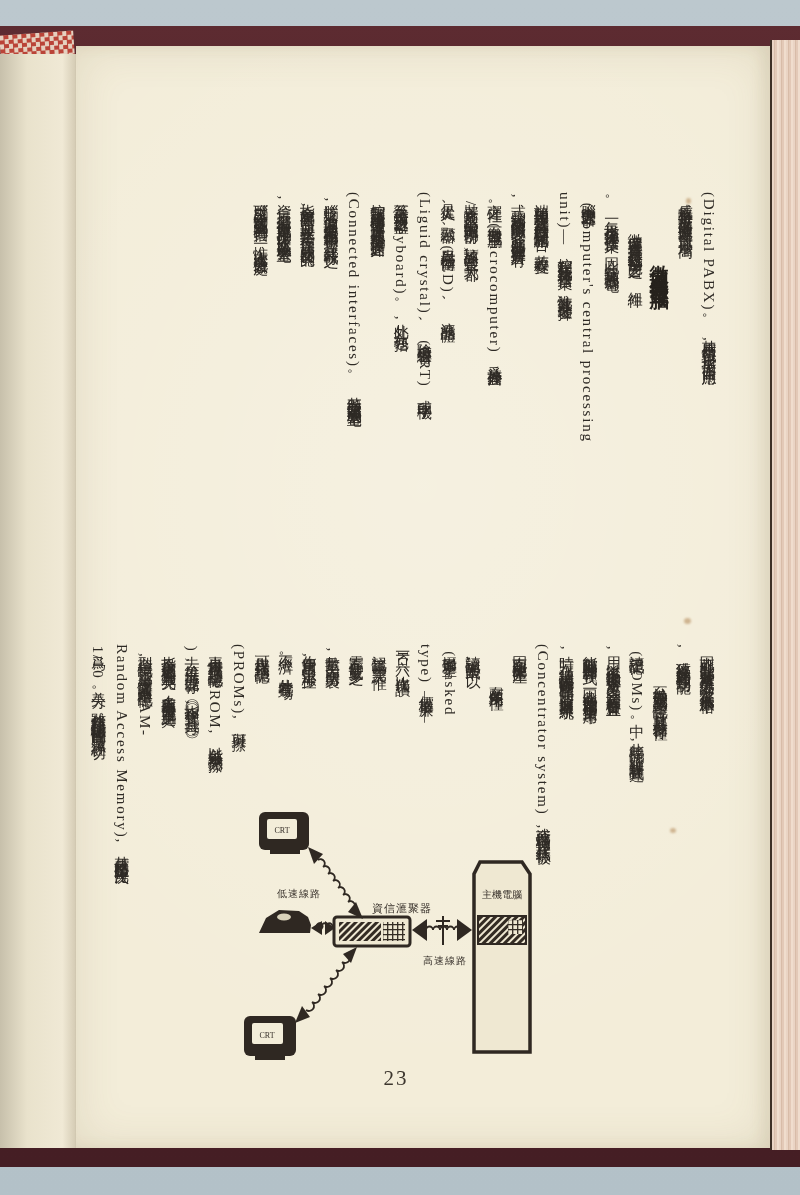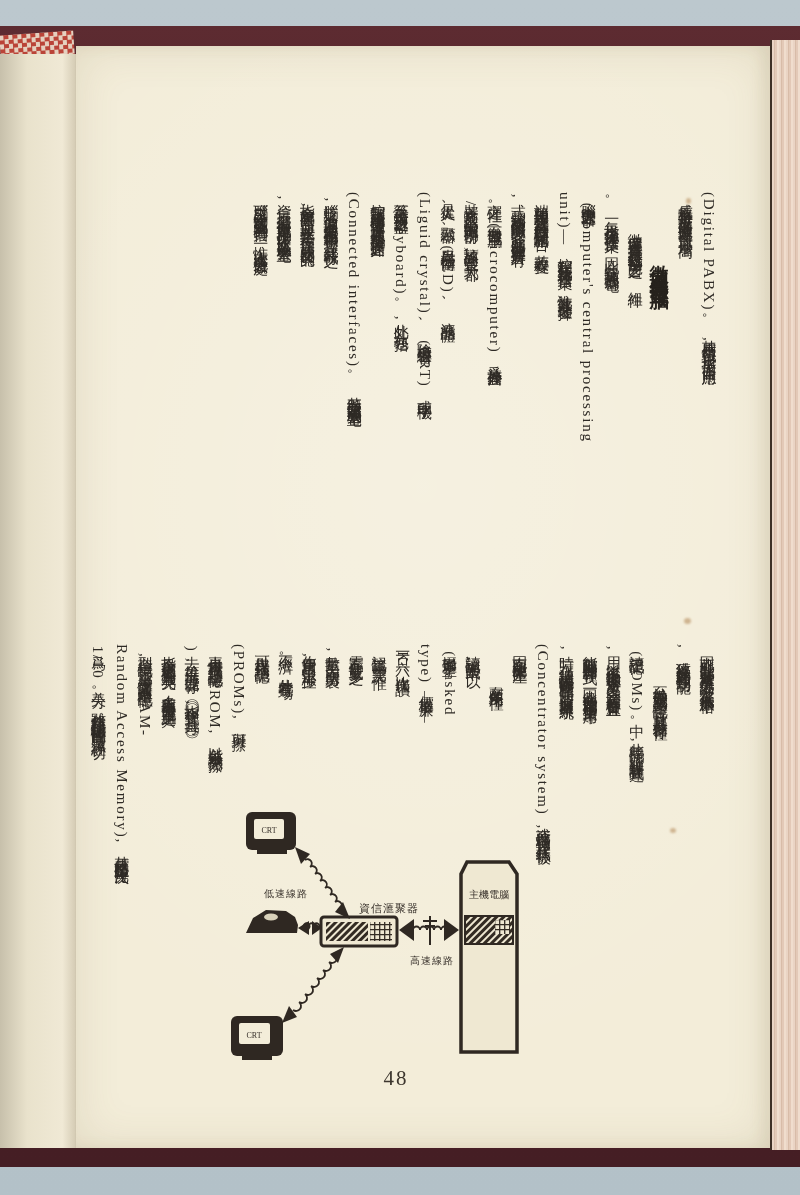--- a/index.html
+++ b/index.html
@@ -39,21 +39,21 @@
     color:#2e2a25;white-space:nowrap;
   }
   .vcol{height:100%;}
   .p1{padding-top:30px;}
   .heading{
     font-size:19px;font-weight:700;letter-spacing:3.2px;
     line-height:27px;padding-top:58px;color:#26221d;
   }
   .top-block{position:absolute;top:146px;right:50px;height:414px;}
   .bottom-block{position:absolute;top:598px;right:52px;height:404px;}
-  .diagram{position:absolute;left:93px;top:758px;width:360px;height:280px;}
+  .diagram{position:absolute;left:106px;top:758px;width:360px;height:280px;}
   .page-number{
     position:absolute;left:296px;top:1020px;width:48px;text-align:center;
     font-size:21px;letter-spacing:2px;color:#3c362e;
   }
   .fox{position:absolute;border-radius:50%;background:#b08452;opacity:.55;filter:blur(1px);}
   .fox1{left:610px;top:152px;width:5px;height:6px;}
   .fox2{left:608px;top:572px;width:7px;height:6px;}
   .fox3{left:594px;top:782px;width:6px;height:5px;}
   svg text{font-family:"Liberation Serif","DejaVu Serif",serif;fill:#37302a;}
 </style>
@@ -191,19 +191,19 @@
           <path d="M237,126 a3.5 3.5 0 1 1 7 0 a3.5 3.5 0 1 1 7 0 a3.5 3.5 0 1 1 7 0 a3.5 3.5 0 1 1 7 0 a3.5 3.5 0 1 1 7 0 a3.5 3.5 0 1 1 7 0"></path>
           <polygon points="230,126 245,115 245,137" fill="#2f2822" stroke="none"></polygon>
           <polygon points="290,126 275,115 275,137" fill="#2f2822" stroke="none"></polygon>
           <path d="M261,112 V141 M254,117 H268 M256,122 H266" stroke-width="2"></path>
         </g>
 
         <text x="263" y="160" font-size="10" letter-spacing="1" text-anchor="middle">高速線路</text>
       </svg>
     </div>
 
-    <div class="page-number">48</div>
+    <div class="page-number">23</div>
 
     <div class="fox fox1"></div>
     <div class="fox fox2"></div>
     <div class="fox fox3"></div>
   </div>
 </div>
 
 </body></html>

